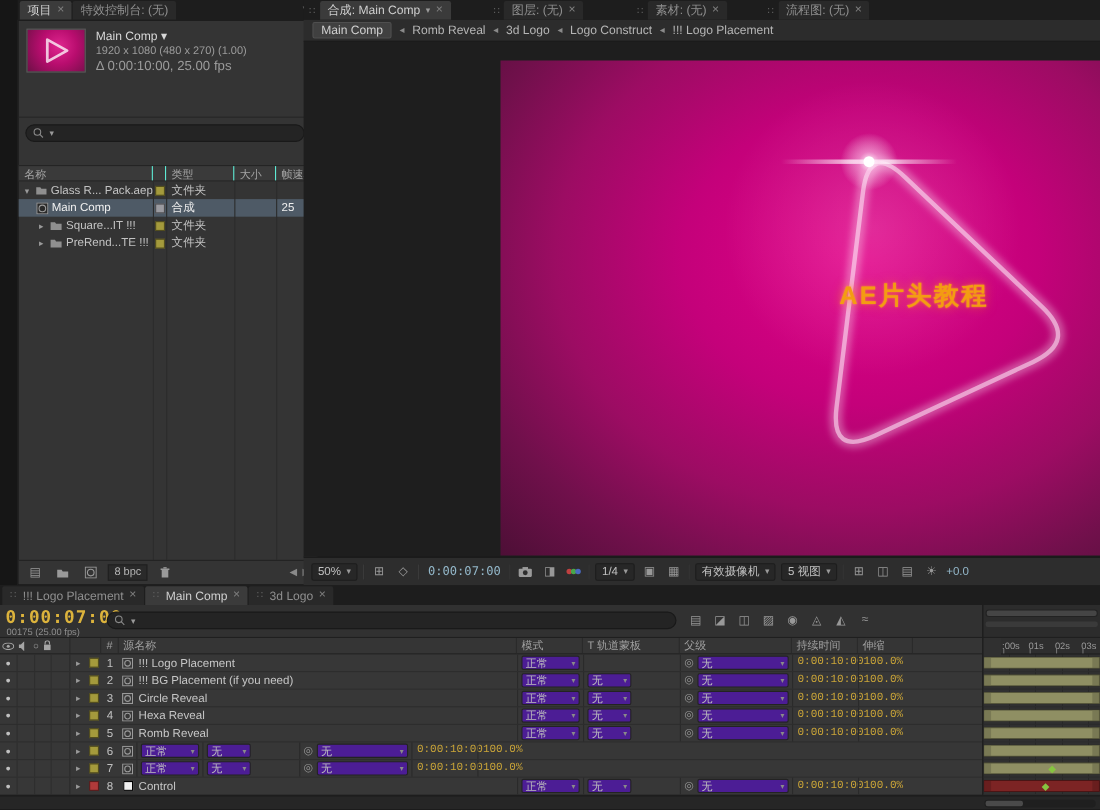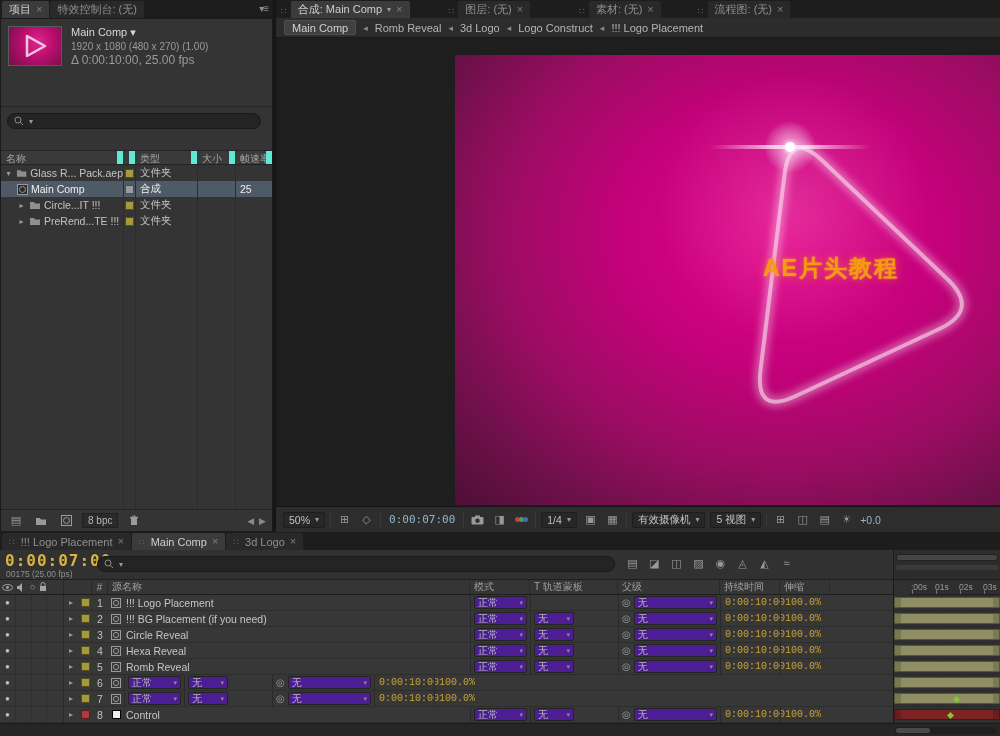--- a/index.html
+++ b/index.html
@@ -10,31 +10,31 @@
   
   .tabbar{display:flex;align-items:flex-end;height:18px;background:#1d1d1d;padding-left:2px;position:relative}
   .tab{display:flex;align-items:center;gap:5px;height:17px;padding:0 7px;background:#292929;color:#8f8f8f;margin-right:1px;font-size:11px;white-space:nowrap;border-top-left-radius:2px;border-top-right-radius:2px}
   .tab.active{background:#3b3b3b;color:#cfcfcf}
   .close{font-size:11px;color:#7e7e7e;line-height:1}
   .grip{color:#636363;font-size:9px;letter-spacing:1px;margin:0 3px 2px 3px}
   .caret{font-size:8px;color:#9a9a9a}
   .panel-menu{position:absolute;right:5px;top:3px;color:#8d8d8d;font-size:10px;letter-spacing:-1px}
 
   
-  #left-panel{position:absolute;left:0;top:0;width:273px;height:532px}
+  #left-panel{position:absolute;left:16px;top:0;width:273px;height:532px}
   #project-body{position:absolute;left:0;top:18px;width:273px;height:514px;background:#343434;border:1px solid #1b1b1b}
   .pv{position:absolute;left:0;top:0;width:100%;height:88px;border-bottom:1px solid #262626}
   .pv-thumb{position:absolute;left:7px;top:7px;width:54px;height:40px;border:1px solid #5a5a5a;background:radial-gradient(circle at 55% 40%,#e0268f 0%,#b80d6e 45%,#6d1046 100%)}
   .pv-title{position:absolute;left:70px;top:7px;color:#d8d8d8}
   .pv-line1{position:absolute;left:70px;top:22px;color:#9b9b9b;font-size:10px}
   .pv-line2{position:absolute;left:70px;top:34px;color:#9b9b9b;font-size:12px}
   .searchbox{position:absolute;display:flex;align-items:center;gap:5px;background:#242424;border:1px solid #191919;border-radius:8px;color:#767676;padding:0 6px}
   #proj-search{left:6px;top:94px;width:254px;height:16px}
   #proj-cols{position:absolute;left:0;top:131px;width:100%;height:15px;background:#3a3a3a;border-top:1px solid #242424;border-bottom:1px solid #242424;display:flex;font-size:10px;color:#a5a5a5}
-  .pcol{padding:1px 5px;border-right:6px solid #5eead4;overflow:hidden;white-space:nowrap}
+  .pcol{padding:1px 5px;border-right:1px solid #5eead4;overflow:hidden;white-space:nowrap}
   .pcol.name{width:122px}.pcol.label{width:12px;padding:1px 2px}.pcol.type{width:62px}.pcol.size{width:38px}.pcol.fps{flex:1}
   #proj-rows{position:absolute;left:0;top:146px;width:100%}
   .prow{display:flex;align-items:center;height:16px;font-size:10.5px;color:#c3c3c3}
   .prow.selected{background:#4e5a66;color:#efefef}
   .prow .cell-name{width:122px;display:flex;align-items:center;gap:3px;padding-left:3px;overflow:hidden;white-space:nowrap}
   .indent{width:10px;flex:none}
   .p-arrow{width:9px;flex:none;font-size:8px;color:#9a9a9a;text-align:center}
   .cell-label{width:12px;display:flex;justify-content:center}
   .swatch{width:9px;height:9px;border:1px solid rgba(0,0,0,.5)}
   .cell-type{width:62px;padding-left:5px}.cell-size{width:38px}.cell-fps{flex:1;padding-left:5px}
@@ -185,21 +185,21 @@
           <div class="cell-size"></div>
           <div class="cell-fps">25</div>
         </div>
         <div class="prow">
           <div class="cell-name">
             <span class="indent"></span>
             <span class="p-arrow">▸</span>
             <svg width="12" height="10" viewBox="0 0 12 10">
                 <path d="M1 2h4l1 1.5h5V9H1z" fill="#8f8f8f"></path>
               </svg>
-            <span>Circle...IT !!!</span>
+            <span>Square...IT !!!</span>
           </div>
           <div class="cell-label">
               <span class="swatch" style="background: rgb(164, 154, 60);"></span>
             </div>
           <div class="cell-type">文件夹</div>
           <div class="cell-size"></div>
           <div class="cell-fps"></div>
         </div>
         <div class="prow">
           <div class="cell-name">

